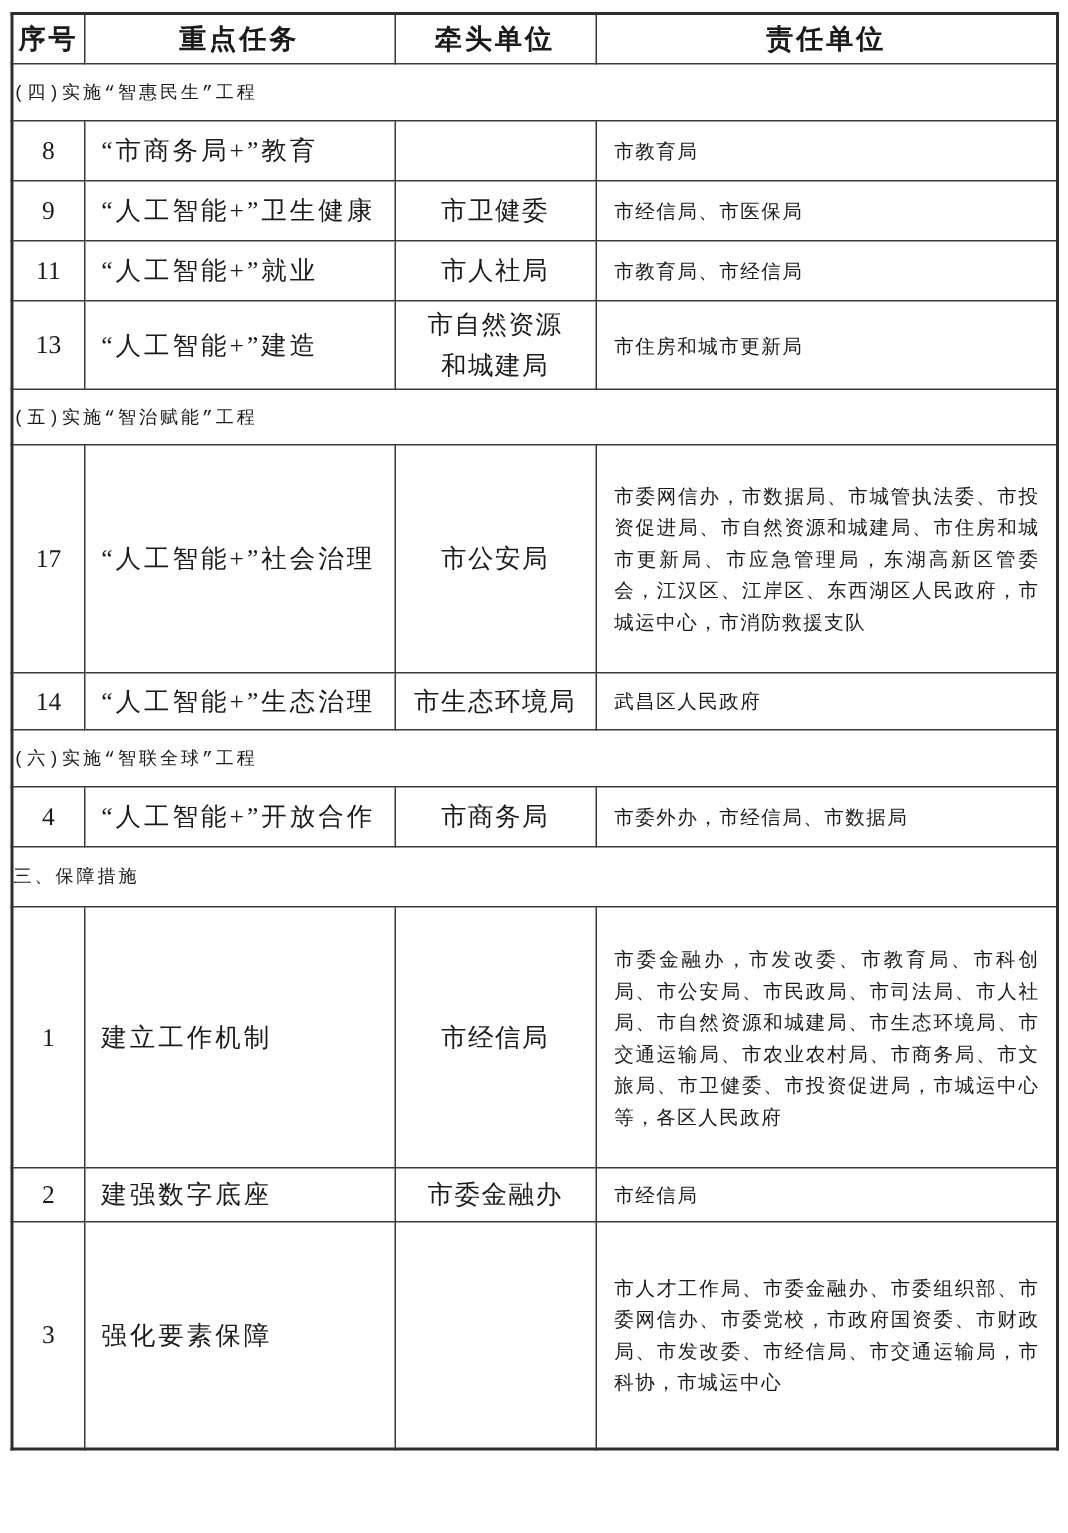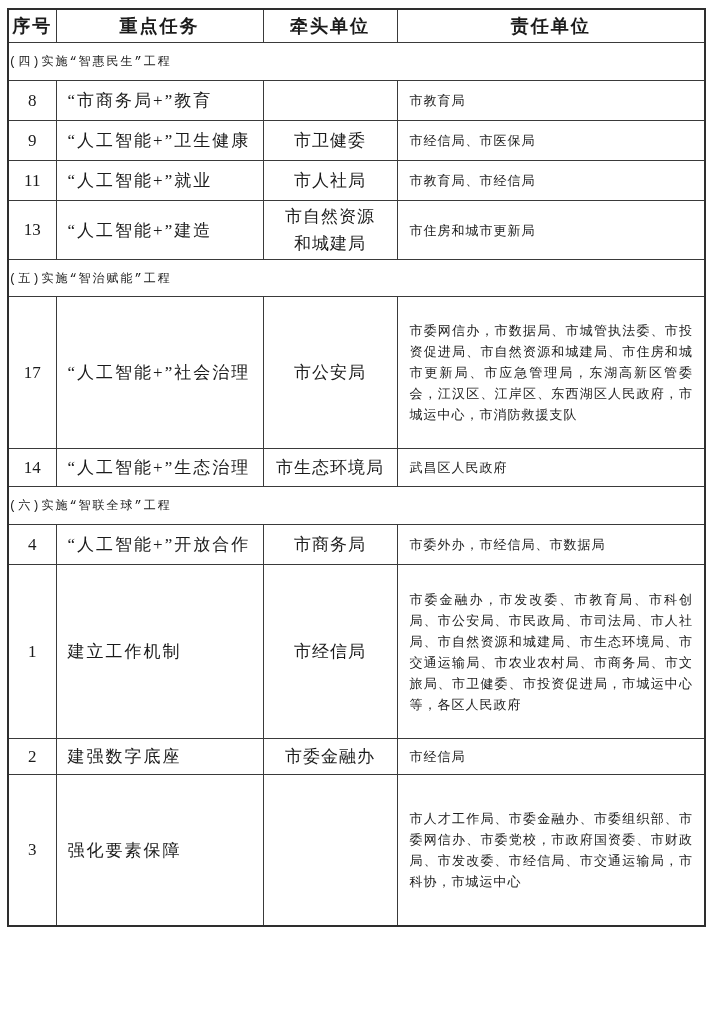--- a/index.html
+++ b/index.html
@@ -135,20 +135,23 @@
     </tr>
     <tr class="section-row" style="height:38px">
       <td colspan="4">(六)实施“智联全球”工程</td>
     </tr>
     <tr style="height:40px">
       <td class="cell-num">4</td>
       <td class="cell-task">“人工智能+”开放合作</td>
       <td class="cell-lead">市商务局</td>
       <td class="cell-resp">市委外办，市经信局、市数据局</td>
     </tr>
+    <tr class="section-row" style="height:40px">
+      <td colspan="4">三、保障措施</td>
+    </tr>
     <tr style="height:174px">
       <td class="cell-num">1</td>
       <td class="cell-task">建立工作机制</td>
       <td class="cell-lead">市经信局</td>
       <td class="cell-resp">市委金融办，市发改委、市教育局、市科创局、市公安局、市民政局、市司法局、市人社局、市自然资源和城建局、市生态环境局、市交通运输局、市农业农村局、市商务局、市文旅局、市卫健委、市投资促进局，市城运中心等，各区人民政府</td>
     </tr>
     <tr style="height:36px">
       <td class="cell-num">2</td>
       <td class="cell-task">建强数字底座</td>
       <td class="cell-lead">市委金融办</td>

